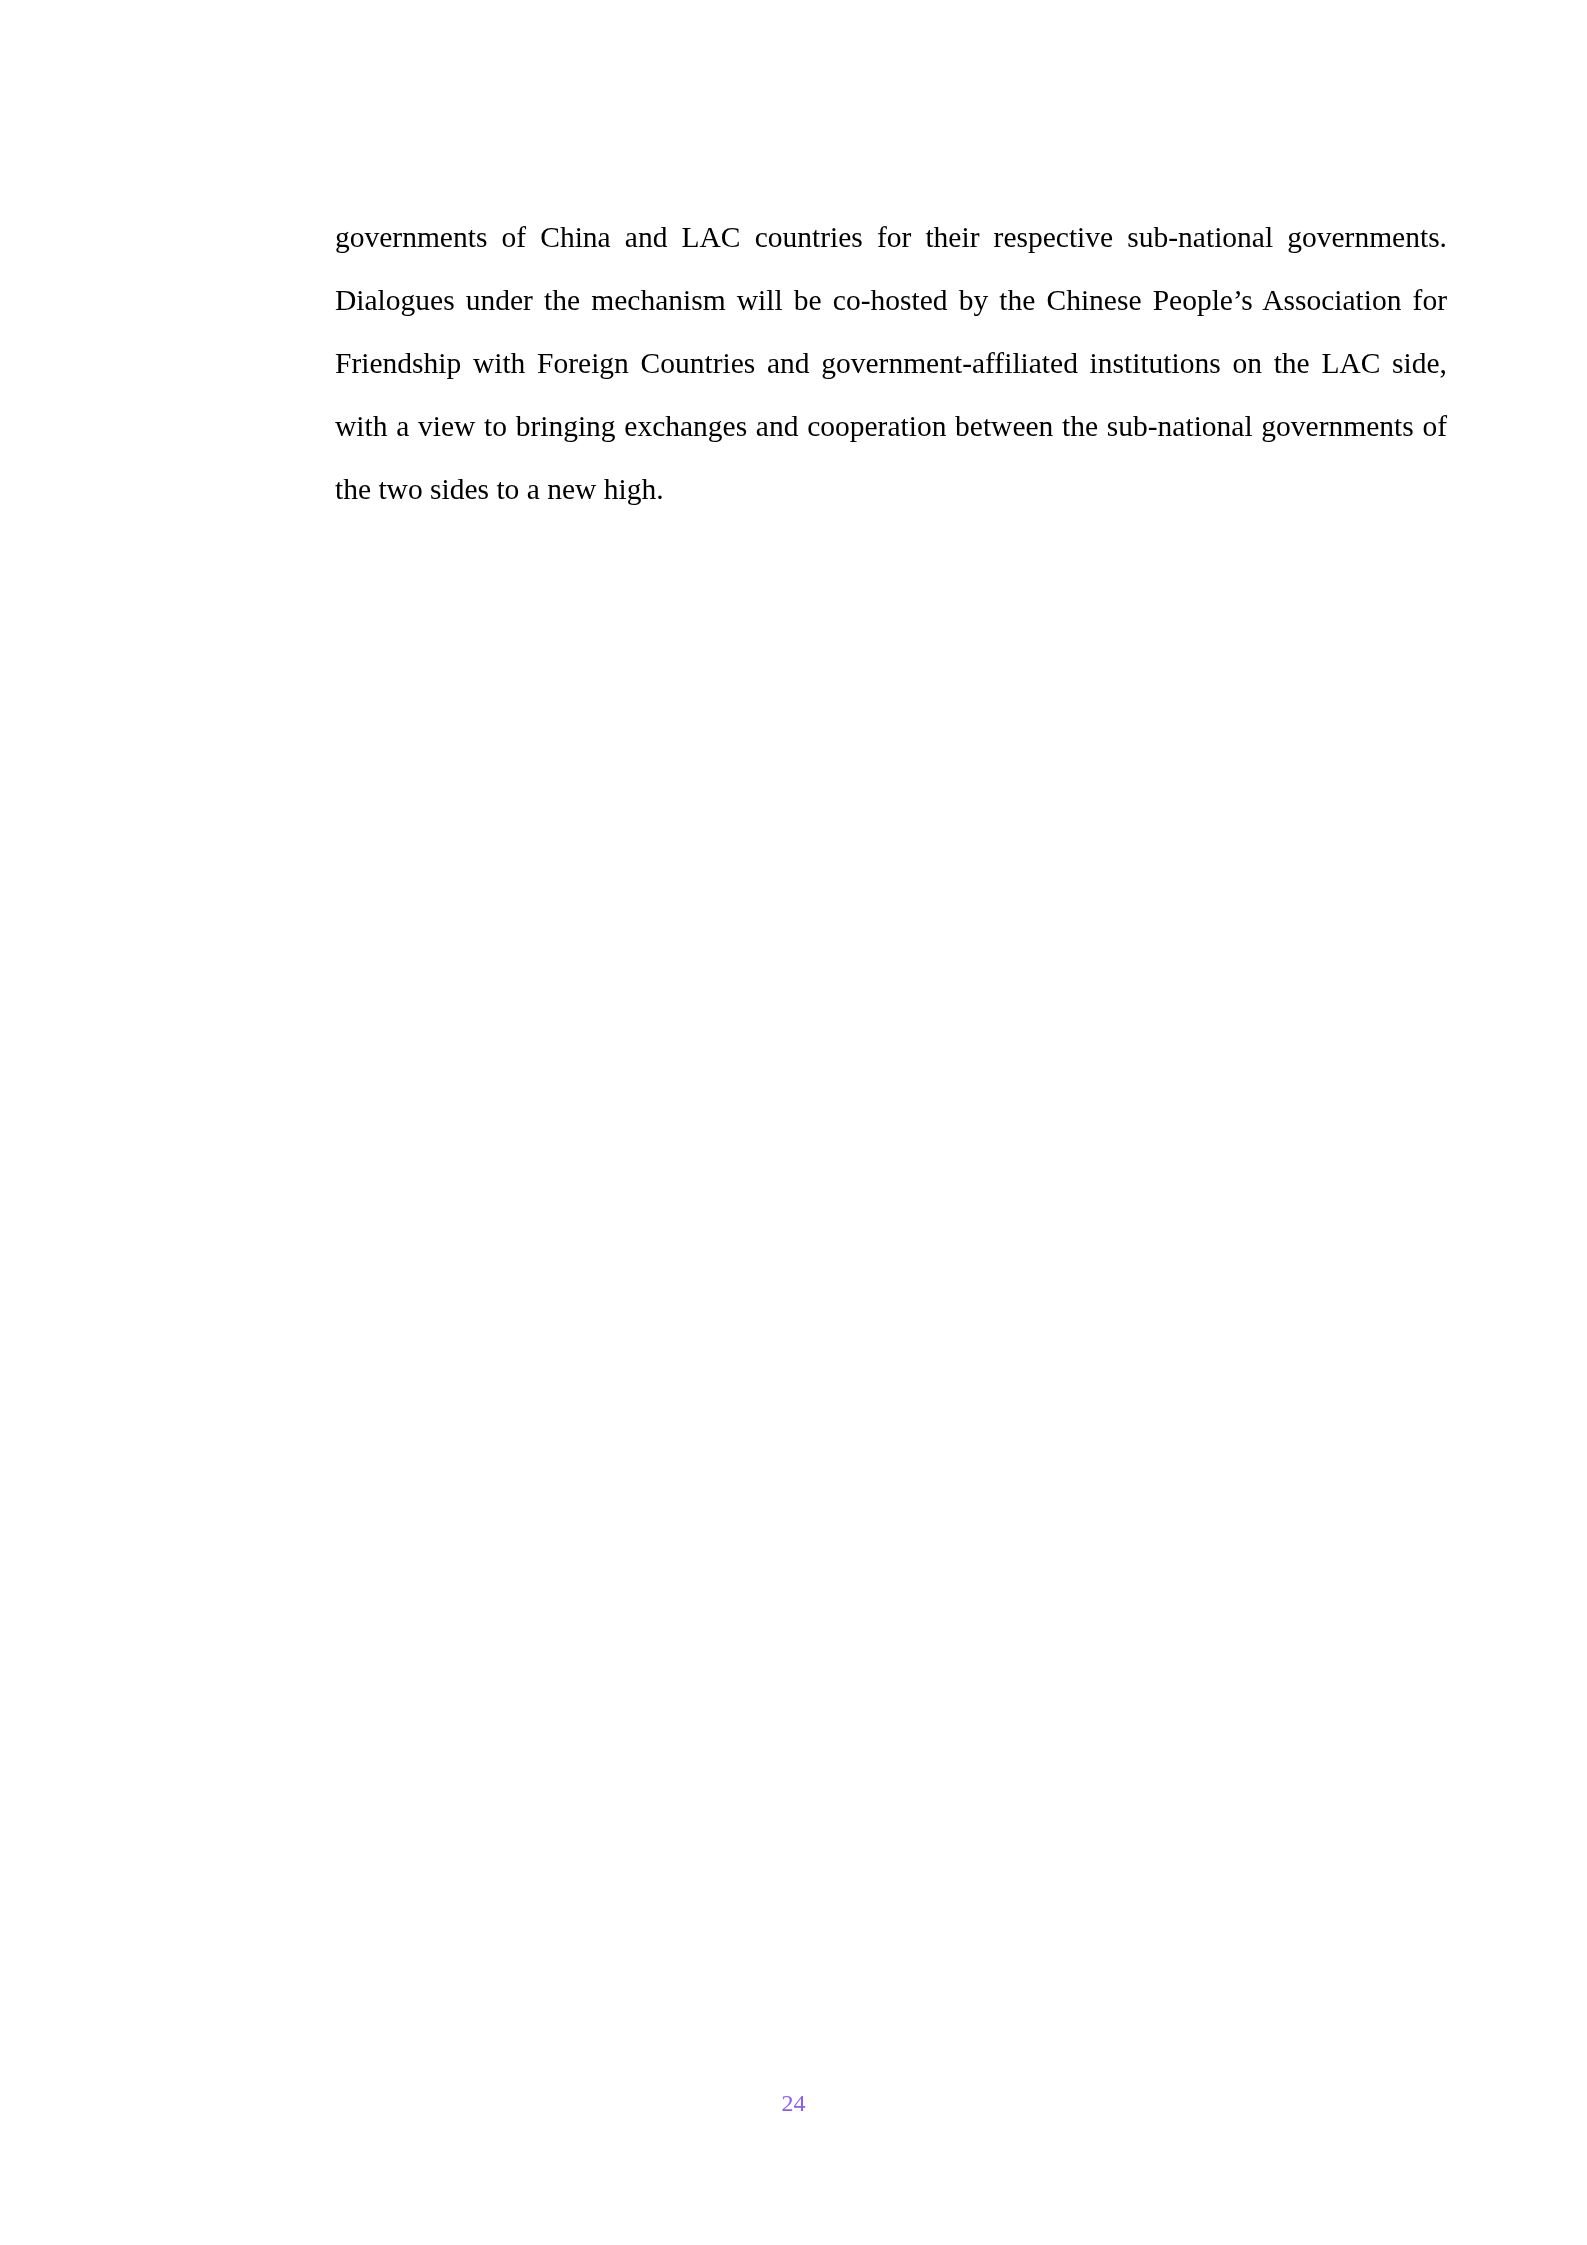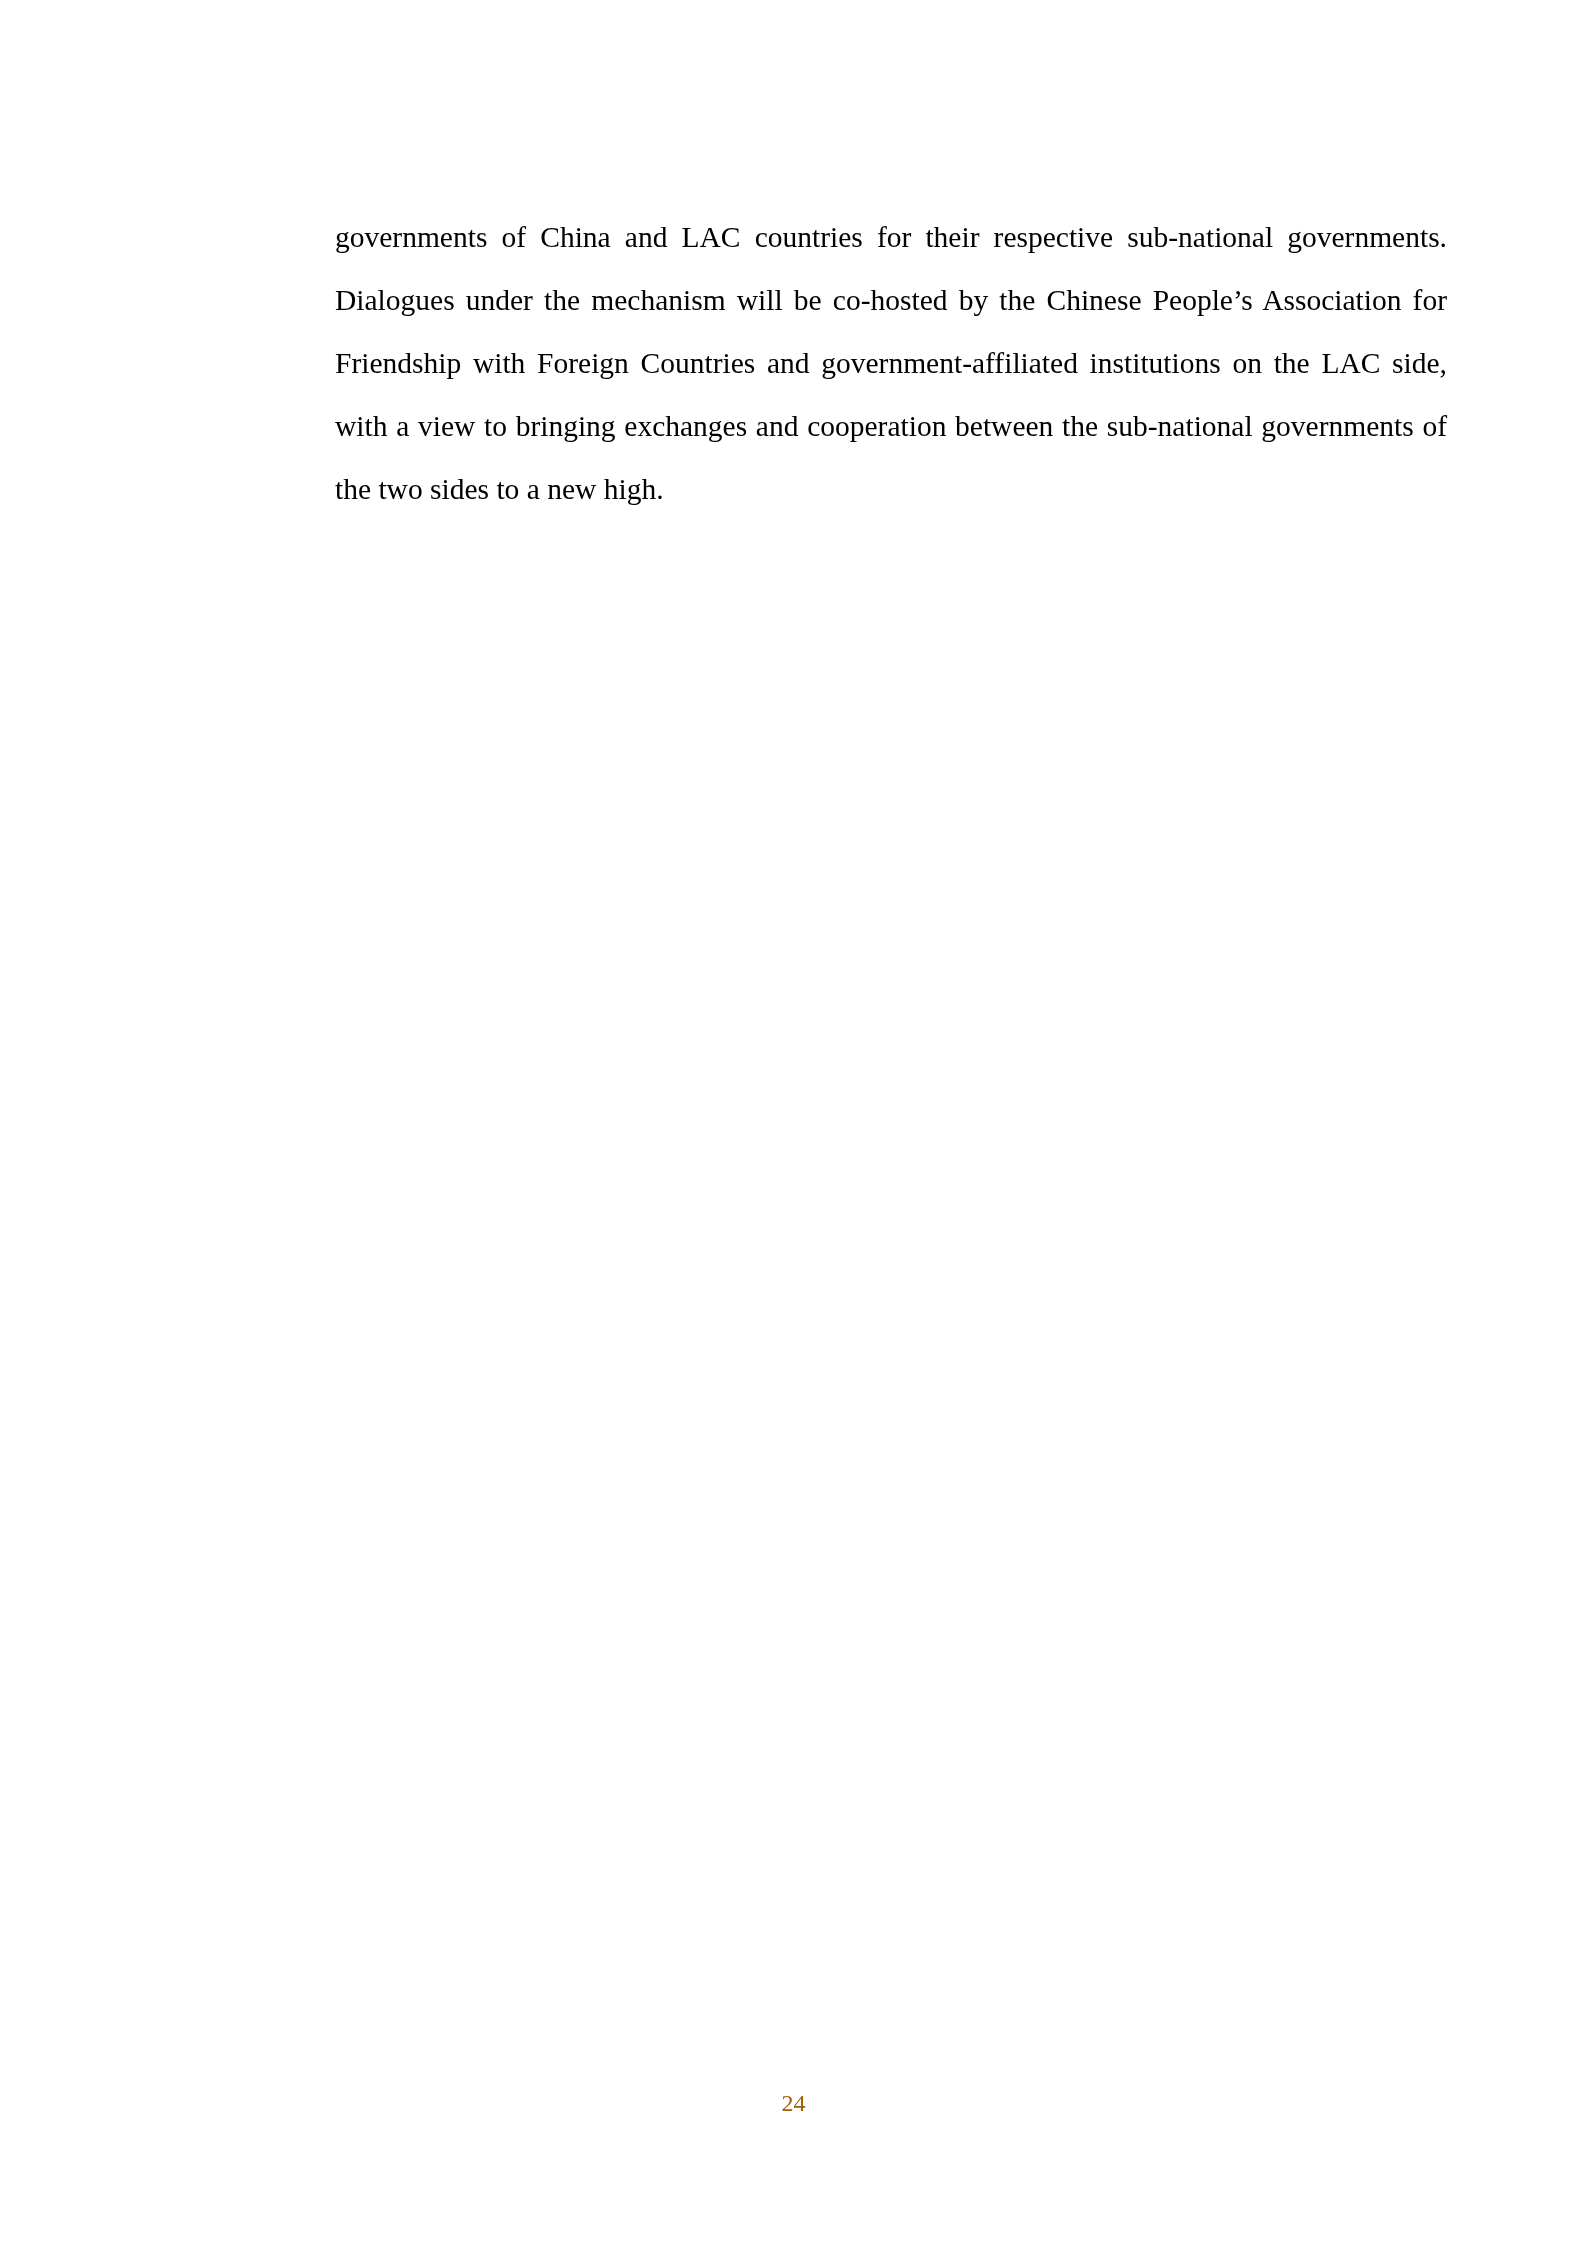--- a/index.html
+++ b/index.html
@@ -37,21 +37,21 @@
   .footer {
     position: absolute;
     left: 0;
     right: 0;
     top: 2075px;
     text-align: center;
   }
   .page-number {
     font-size: 24px;
     line-height: 1;
-    color: #a16207;
+    color: #8b5cf6;
   }
 </style>
 </head>
 <body>
 
 <div class="page">
 
   <div class="content">
     <p class="para">governments of China and LAC countries for their respective sub-national governments. Dialogues under the mechanism will be co-hosted by the Chinese People’s Association for Friendship with Foreign Countries and government-affiliated institutions on the LAC side, with a view to bringing exchanges and cooperation between the sub-national governments of the two sides to a new high.</p>
   </div>

